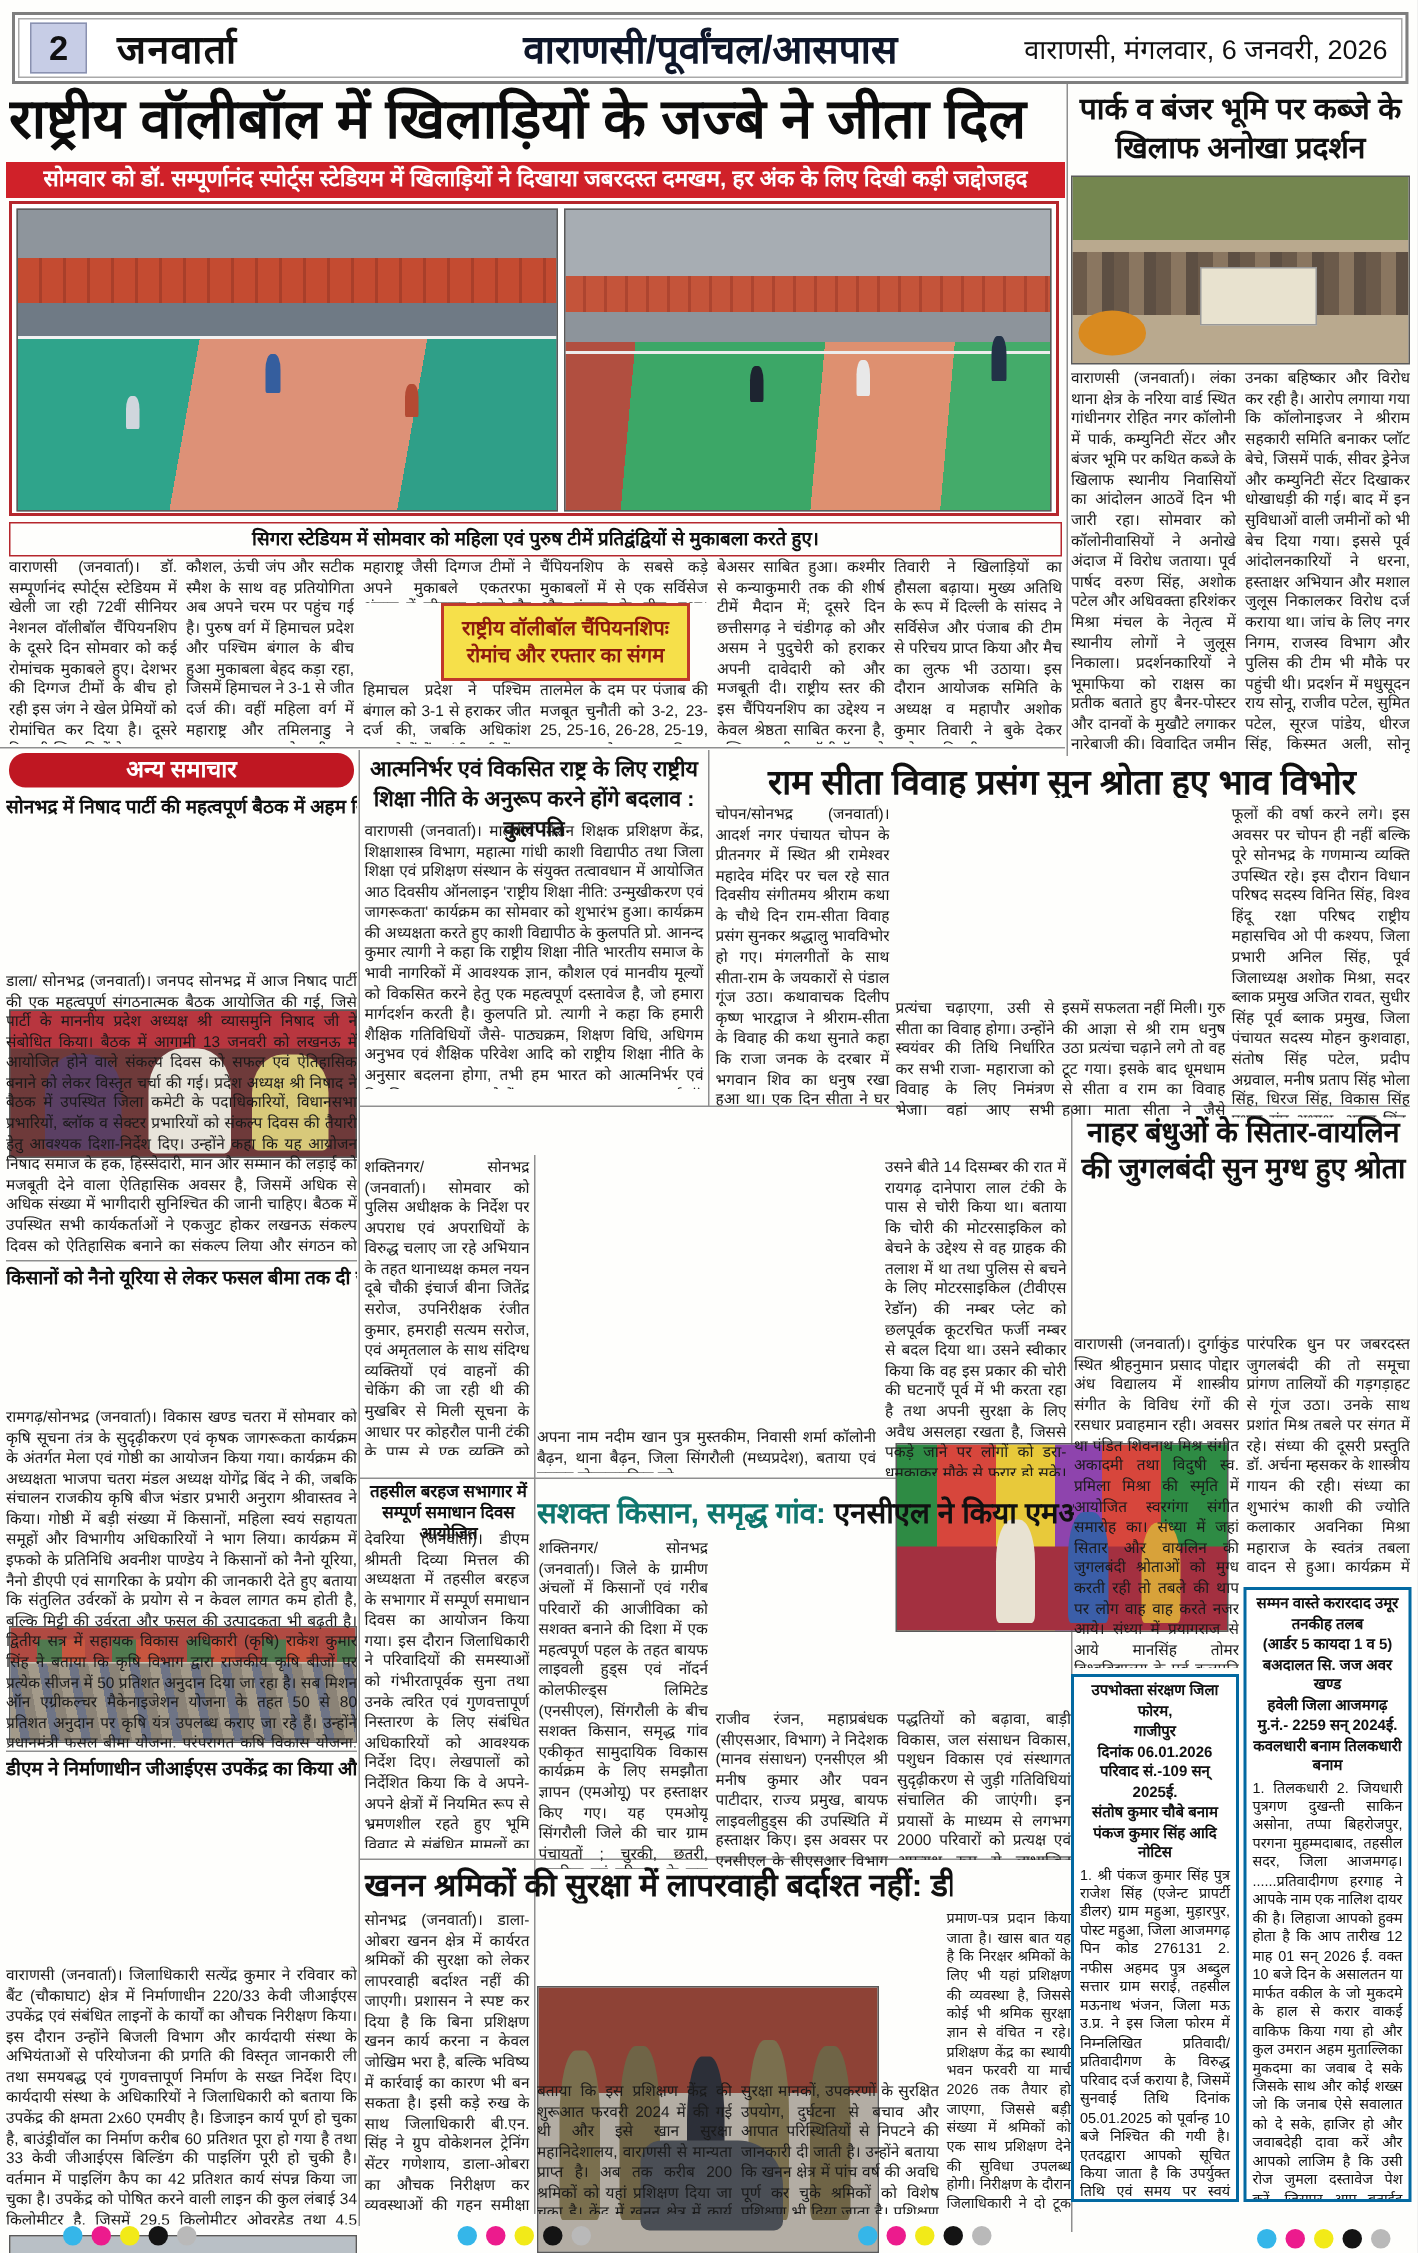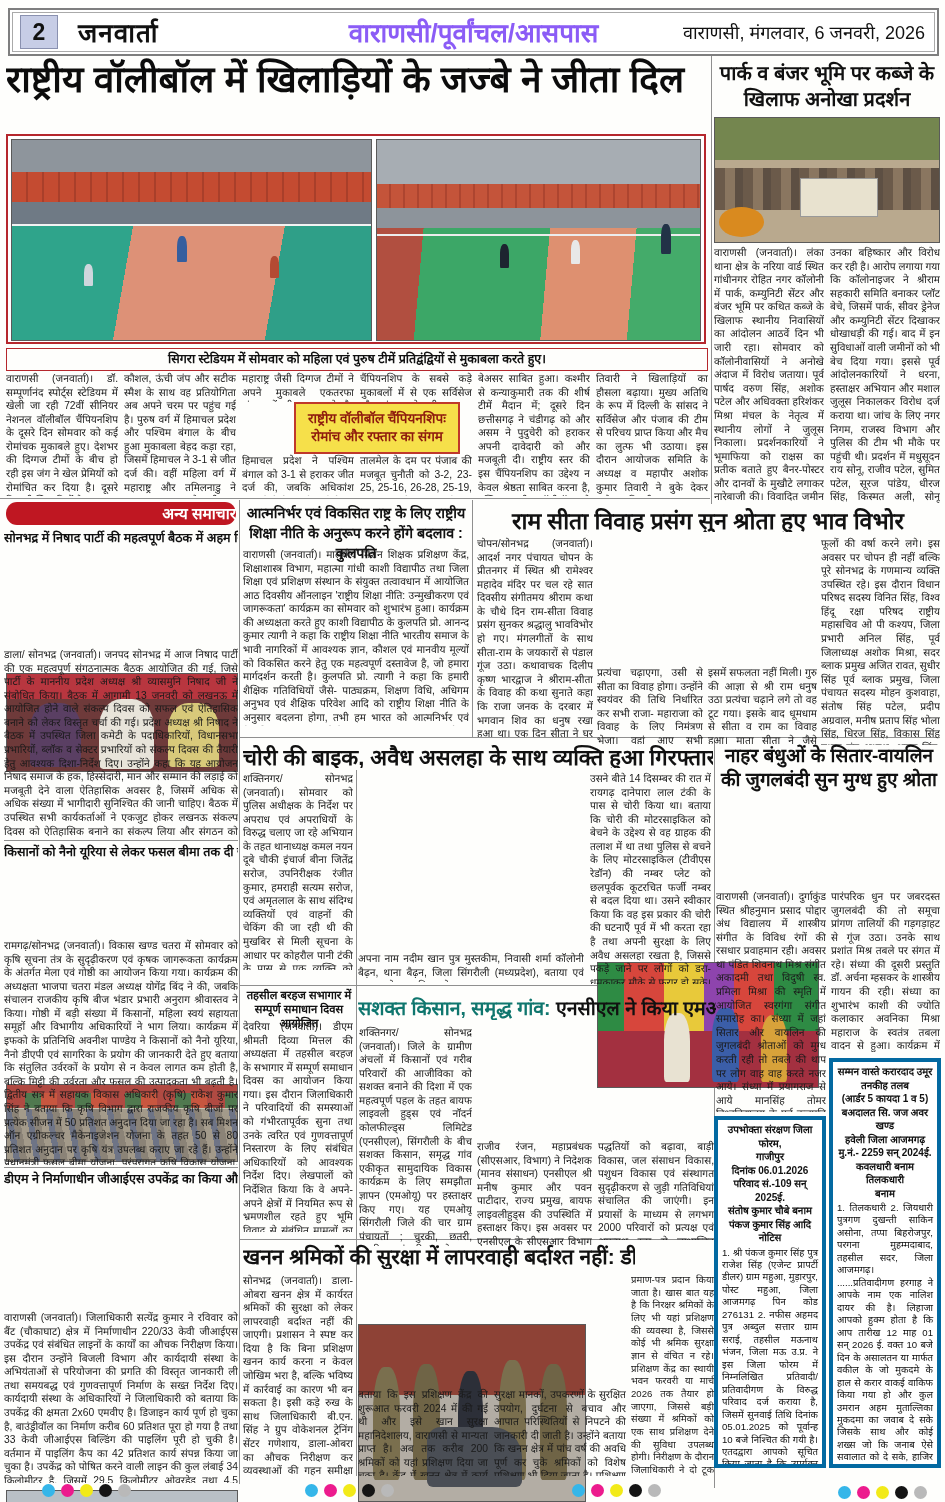--- a/index.html
+++ b/index.html
@@ -11,52 +11,52 @@
   .body-txt{font-size:10.3px;line-height:1.32;text-align:justify;overflow:hidden;color:#1a1a1a;}
   .rule{background:#8f8f8f;}
   .vrule{width:1px;}
   .hrule{height:1px;}
   
   #masthead{left:8px;top:8px;width:927px;height:44px;border:2px solid #7e7e7e;box-shadow:inset 0 0 0 2px #fff, inset 0 0 0 3px #aaa;
             display:flex;align-items:center;background:#fff;}
   #pgnum{width:36px;height:32px;margin-left:10px;background:#c7cde6;border:1px solid #8a91b0;
          display:flex;align-items:center;justify-content:center;font-size:23px;font-weight:800;}
   #papername{margin-left:20px;font-size:26px;font-weight:800;letter-spacing:1px;}
-  #section{position:absolute;left:50%;transform:translateX(-50%);font-size:26px;font-weight:800;color:#8b5cf6;}
+  #section{position:absolute;left:50%;transform:translateX(-50%);font-size:26px;font-weight:800;color:#0f172a;}
   #dateline{position:absolute;right:12px;font-size:18px;font-weight:400;}
   
   #lead-headline{left:6px;top:56px;width:702px;height:50px;font-size:37px;line-height:48px;}
   #protest-headline{left:714px;top:60px;width:226px;height:56px;font-size:20px;line-height:26px;text-align:center;font-weight:800;}
   #lead-subhead{left:4px;top:108px;width:706px;height:24px;background:#d02129;color:#fff;
                 font-size:15px;font-weight:700;text-align:center;line-height:24px;}
   #lead-photos{left:6px;top:134px;width:700px;height:210px;border:2px solid #b5272d;background:#fff;
                display:flex;gap:4px;padding:3px;box-sizing:border-box;}
   .ph{position:relative;overflow:hidden;border:1px solid #5a5a5a;}
   #lead-caption{left:6px;top:348px;width:700px;height:21px;border:1px solid #b5272d;
                 font-size:12.5px;font-weight:700;text-align:center;line-height:20px;}
   #lead-body{left:4px;top:372px;width:707px;height:124px;}
   .lead-col{position:absolute;top:0;width:112px;height:124px;}
   #lead-box{position:absolute;left:290px;top:30px;width:166px;height:52px;background:#f6e04a;
             border:2px solid #c0392b;color:#8e1a0e;font-weight:800;font-size:13.5px;line-height:1.3;
             display:flex;align-items:center;justify-content:center;text-align:center;padding:2px;box-sizing:border-box;}
   .gap52{height:52px;}
   
   .story-hl-sm{font-size:12.6px;font-weight:800;white-space:nowrap;overflow:hidden;}
   #anya{left:6px;top:502px;width:230px;height:23px;background:#bf1722;border-radius:11px;color:#fff;
-        font-size:15.5px;font-weight:800;text-align:right;line-height:23px;}
+        font-size:15.5px;font-weight:800;text-align:center;line-height:23px;}
   #kulpati-hl{left:243px;top:503px;width:226px;height:42px;font-size:14.3px;font-weight:800;text-align:center;line-height:20px;}
   #ramsita-hl{left:477px;top:504px;width:462px;height:28px;font-size:23px;font-weight:800;text-align:center;}
   #bike-hl{left:243px;top:741px;width:470px;height:27px;font-size:22px;font-weight:800;text-align:center;}
   #nahar-hl{left:716px;top:744px;width:226px;height:48px;font-size:19px;line-height:24px;font-weight:800;text-align:center;}
   #tehsil-hl{left:243px;top:988px;width:112px;height:30px;font-size:11.3px;font-weight:800;text-align:center;line-height:14px;}
   #ncl-hl{left:358px;top:994px;width:358px;height:26px;font-size:19.5px;font-weight:800;text-align:center;white-space:nowrap;overflow:hidden;}
   #ncl-hl .red{color:#0f766e;}
   #khanan-hl{left:243px;top:1242px;width:392px;height:27px;font-size:21px;font-weight:800;text-align:center;white-space:nowrap;overflow:hidden;}
   
-  .notice{border:4px solid #0369a1;background:#fff;padding:3px 4px;box-sizing:border-box;overflow:hidden;}
+  .notice{border:2px solid #0369a1;background:#fff;padding:3px 4px;box-sizing:border-box;overflow:hidden;}
   .notice .hd{font-size:10px;font-weight:800;text-align:center;white-space:pre-line;line-height:1.35;}
   .notice .bd{font-size:9.6px;line-height:1.3;text-align:justify;margin-top:2px;}
   
   .dots{display:flex;gap:6px;}
   .dot{width:13px;height:13px;border-radius:50%;}
   .d-c{background:#35b6e9;} .d-m{background:#ec1b8d;} .d-y{background:#f2ea18;} .d-k{background:#141414;} .d-g{background:#b9b9b9;}
   
   .band{position:absolute;left:0;right:0;}
   .fig{position:absolute;background:#2f2a33;border-radius:40% 40% 8% 8%;}
 </style>
@@ -67,20 +67,21 @@
 
   <div id="masthead" class="abs">
     <div id="pgnum">2</div>
     <div id="papername">जनवार्ता</div>
     <div id="section">वाराणसी/पूर्वांचल/आसपास</div>
     <div id="dateline">वाराणसी, मंगलवार, 6 जनवरी, 2026</div>
   </div>
 
   <div id="lead-headline" class="abs hl nowrap">राष्ट्रीय वॉलीबॉल में खिलाड़ियों के जज्बे ने जीता दिल</div>
   <div id="protest-headline" class="abs">पार्क व बंजर भूमि पर कब्जे के खिलाफ अनोखा प्रदर्शन</div>
+  <div id="lead-subhead" class="abs nowrap">सोमवार को डॉ. सम्पूर्णानंद स्पोर्ट्स स्टेडियम में खिलाड़ियों ने दिखाया जबरदस्त दमखम, हर अंक के लिए दिखी कड़ी जद्दोजहद</div>
 
   <div id="lead-photos" class="abs">
     <div class="ph" style="width:52%;height:100%;background:#8e959c;">
       <div class="band" style="top:16%;height:15%;background:repeating-linear-gradient(90deg,#c44b31 0 14px,#a93f2a 14px 16px);"></div>
       <div class="band" style="top:31%;height:11%;background:#6f7a85;"></div>
       <div class="band" style="top:42%;height:58%;background:linear-gradient(100deg,#2fa48b 0 32%,#dd9177 32% 72%,#2f9f88 72%);"></div>
       <div class="band" style="top:42%;height:2px;background:#f2f2f2;"></div>
       <div class="fig" style="left:46%;top:48%;width:10px;height:26px;background:#355e9e;"></div>
       <div class="fig" style="left:20%;top:62%;width:9px;height:22px;background:#cfd6dd;"></div>
       <div class="fig" style="left:72%;top:58%;width:9px;height:22px;background:#b44a33;"></div>
@@ -169,21 +170,20 @@
   <div class="abs ph" style="left:597px;top:537px;width:220px;height:124px;background:linear-gradient(90deg,#2e8b44 0 12%,#d7463c 12% 30%,#e8c93a 30% 48%,#8e44ad 48% 62%,#d7463c 62% 80%,#2e8b44 80%);">
     <div class="band" style="top:55%;height:45%;background:#a33040;"></div>
     <div class="fig" style="left:30%;top:40%;width:12%;height:56%;background:#e8e2d2;"></div>
     <div class="fig" style="left:52%;top:36%;width:12%;height:60%;background:#3b5ea8;"></div>
     <div class="fig" style="left:74%;top:42%;width:12%;height:54%;background:#d8a23a;"></div>
   </div>
   <div class="abs body-txt" style="left:597px;top:666px;width:106px;height:78px;">प्रत्यंचा चढ़ाएगा, उसी से सीता का विवाह होगा। उन्होंने स्वयंवर की तिथि निर्धारित कर सभी राजा- महाराजा को विवाह के लिए निमंत्रण भेजा। वहां आए सभी राजाओं ने एक-एक कर धनुष को उठाने की कोशिश की, लेकिन किसी को</div>
   <div class="abs body-txt" style="left:708px;top:666px;width:109px;height:78px;">इसमें सफलता नहीं मिली। गुरु की आज्ञा से श्री राम धनुष उठा प्रत्यंचा चढ़ाने लगे तो वह टूट गया। इसके बाद धूमधाम से सीता व राम का विवाह हुआ। माता सीता ने जैसे प्रभुराम को वर माला डाली वैसे ही देवतागण उन पर</div>
   <div class="abs body-txt" style="left:821px;top:537px;width:119px;height:208px;">फूलों की वर्षा करने लगे। इस अवसर पर चोपन ही नहीं बल्कि पूरे सोनभद्र के गणमान्य व्यक्ति उपस्थित रहे। इस दौरान विधान परिषद सदस्य विनित सिंह, विश्व हिंदू रक्षा परिषद राष्ट्रीय महासचिव ओ पी कश्यप, जिला प्रभारी अनिल सिंह, पूर्व जिलाध्यक्ष अशोक मिश्रा, सदर ब्लाक प्रमुख अजित रावत, सुधीर सिंह पूर्व ब्लाक प्रमुख, जिला पंचायत सदस्य मोहन कुशवाहा, संतोष सिंह पटेल, प्रदीप अग्रवाल, मनीष प्रताप सिंह भोला सिंह, धिरज सिंह, विकास सिंह प्रधान संघ अध्यक्ष, अनूज सिंह, विकास कौशिक, बबलू सोनी, दीनदयाल सिंह, अनील यादव सहित सैकड़ों कथाप्रेमी मौजूद रहे।</div>
 
-  <div id="bike-hl" class="abs nowrap">चोरी की बाइक, अवैध असलहा के साथ व्यक्ति हुआ गिरफ्तार</div>
   <div class="abs body-txt" style="left:243px;top:772px;width:110px;height:198px;">शक्तिनगर/ सोनभद्र (जनवार्ता)। सोमवार को पुलिस अधीक्षक के निर्देश पर अपराध एवं अपराधियों के विरुद्ध चलाए जा रहे अभियान के तहत थानाध्यक्ष कमल नयन दूबे चौकी इंचार्ज बीना जितेंद्र सरोज, उपनिरीक्षक रंजीत कुमार, हमराही सत्यम सरोज, एवं अमृतलाल के साथ संदिग्ध व्यक्तियों एवं वाहनों की चेकिंग की जा रही थी की मुखबिर से मिली सूचना के आधार पर कोहरौल पानी टंकी के पास से एक व्यक्ति को गिरफ्तार कर लिया, जिसके पास से एक चोरी की मोटरसाइकिल, एक अदद अवैध तमंचा .315 बोर तथा एक अदद जिंदा कारतूस .315 बोर बरामद किया गया। पूछताछ में गिरफ्तार आरोपी ने</div>
   <div class="abs ph" style="left:358px;top:773px;width:226px;height:176px;background:linear-gradient(#8e4236 0 40%,#b3ada4 40%);">
     <div class="fig" style="left:6%;top:24%;width:12%;height:64%;background:#7a6f4e;"></div>
     <div class="fig" style="left:24%;top:22%;width:12%;height:66%;background:#6f6446;"></div>
     <div class="fig" style="left:44%;top:26%;width:11%;height:60%;background:#2c2f38;"></div>
     <div class="fig" style="left:62%;top:20%;width:12%;height:68%;background:#7a6f4e;"></div>
     <div class="fig" style="left:80%;top:22%;width:12%;height:66%;background:#6f6446;"></div>
     <div class="abs" style="left:30%;top:58%;width:42%;height:34%;background:#4a4e55;border-radius:14px 30px 6px 6px;"></div>
   </div>
   <div class="abs body-txt" style="left:358px;top:952px;width:226px;height:30px;">अपना नाम नदीम खान पुत्र मुस्तकीम, निवासी शर्मा कॉलोनी बैढ़न, थाना बैढ़न, जिला सिंगरौली (मध्यप्रदेश), बताया एवं बरामद मोटरसाइकिल को</div>

